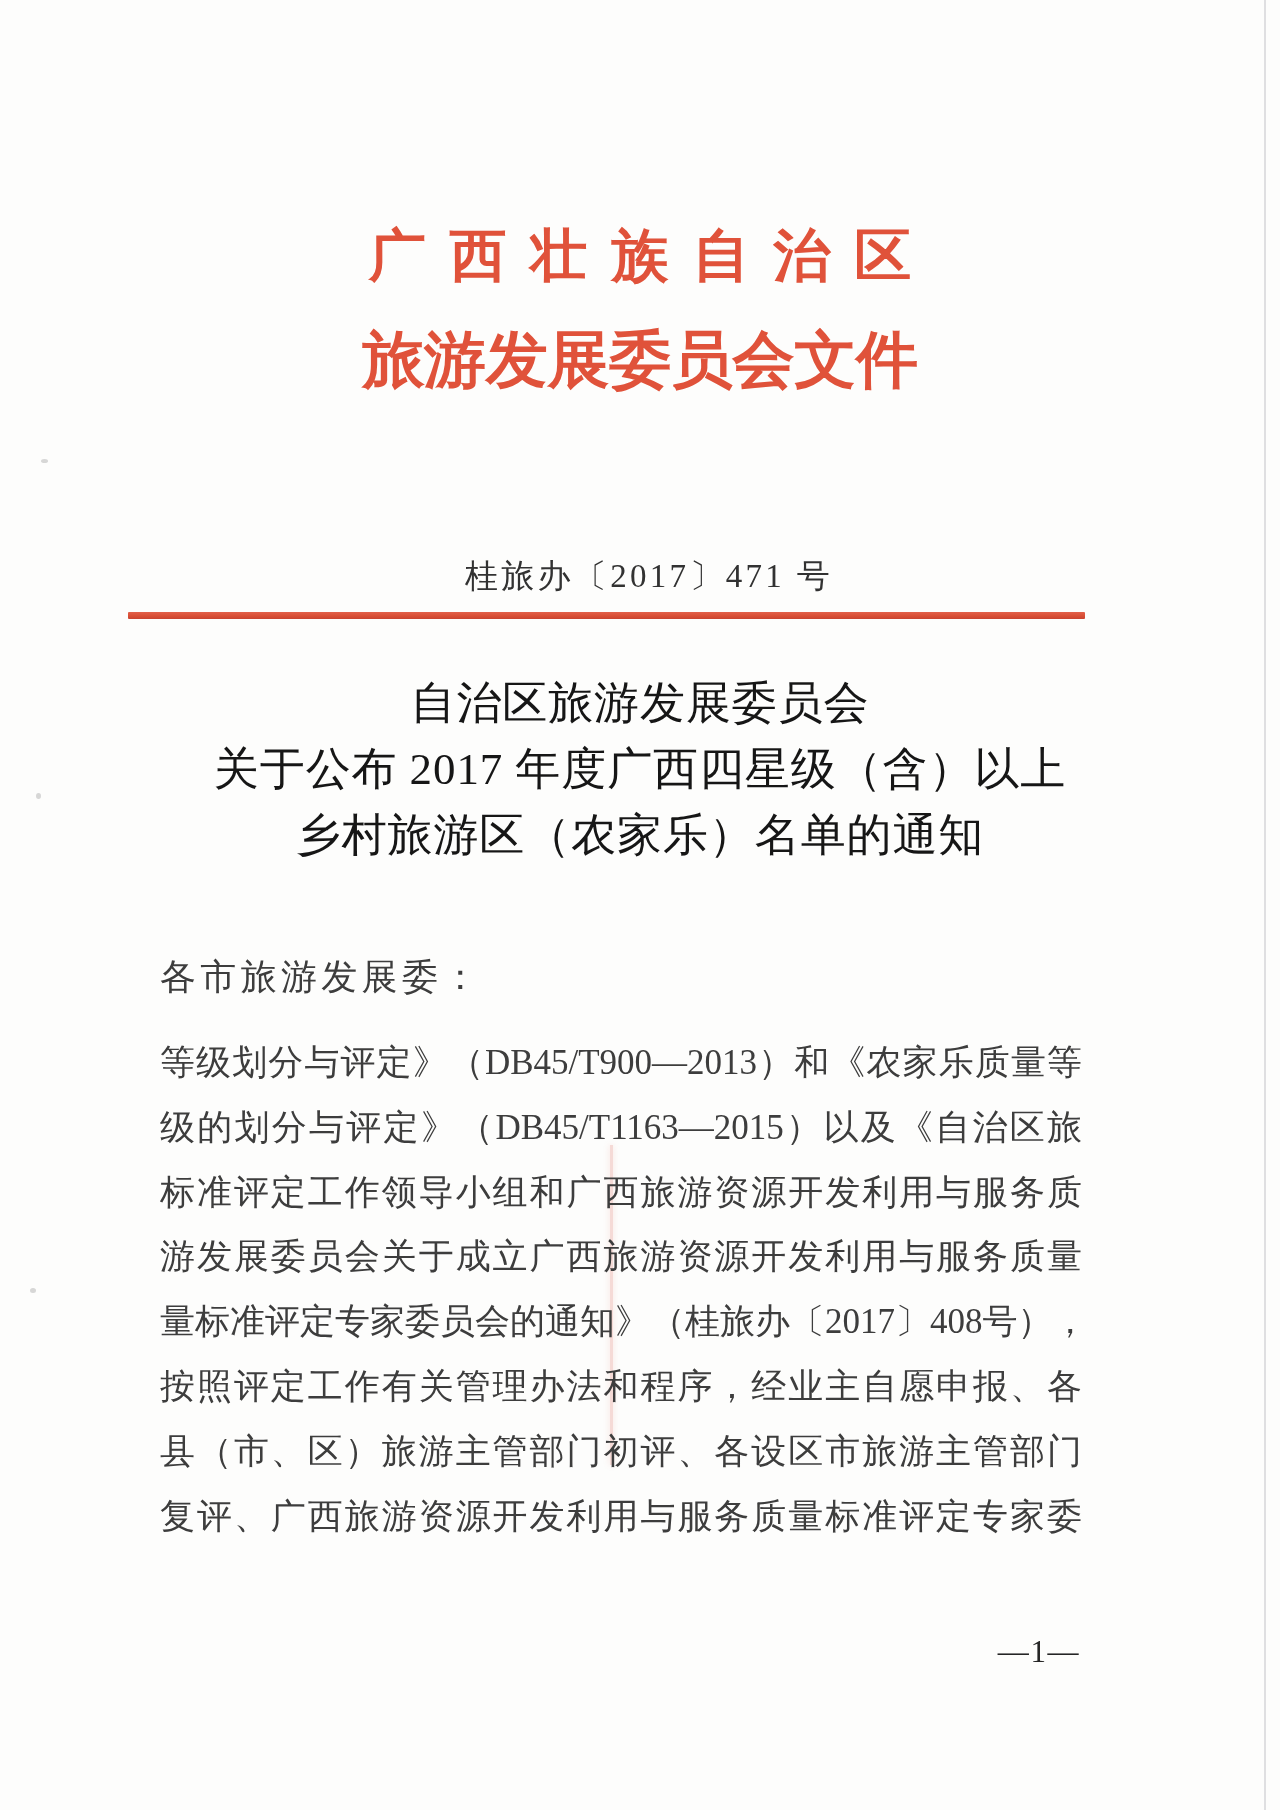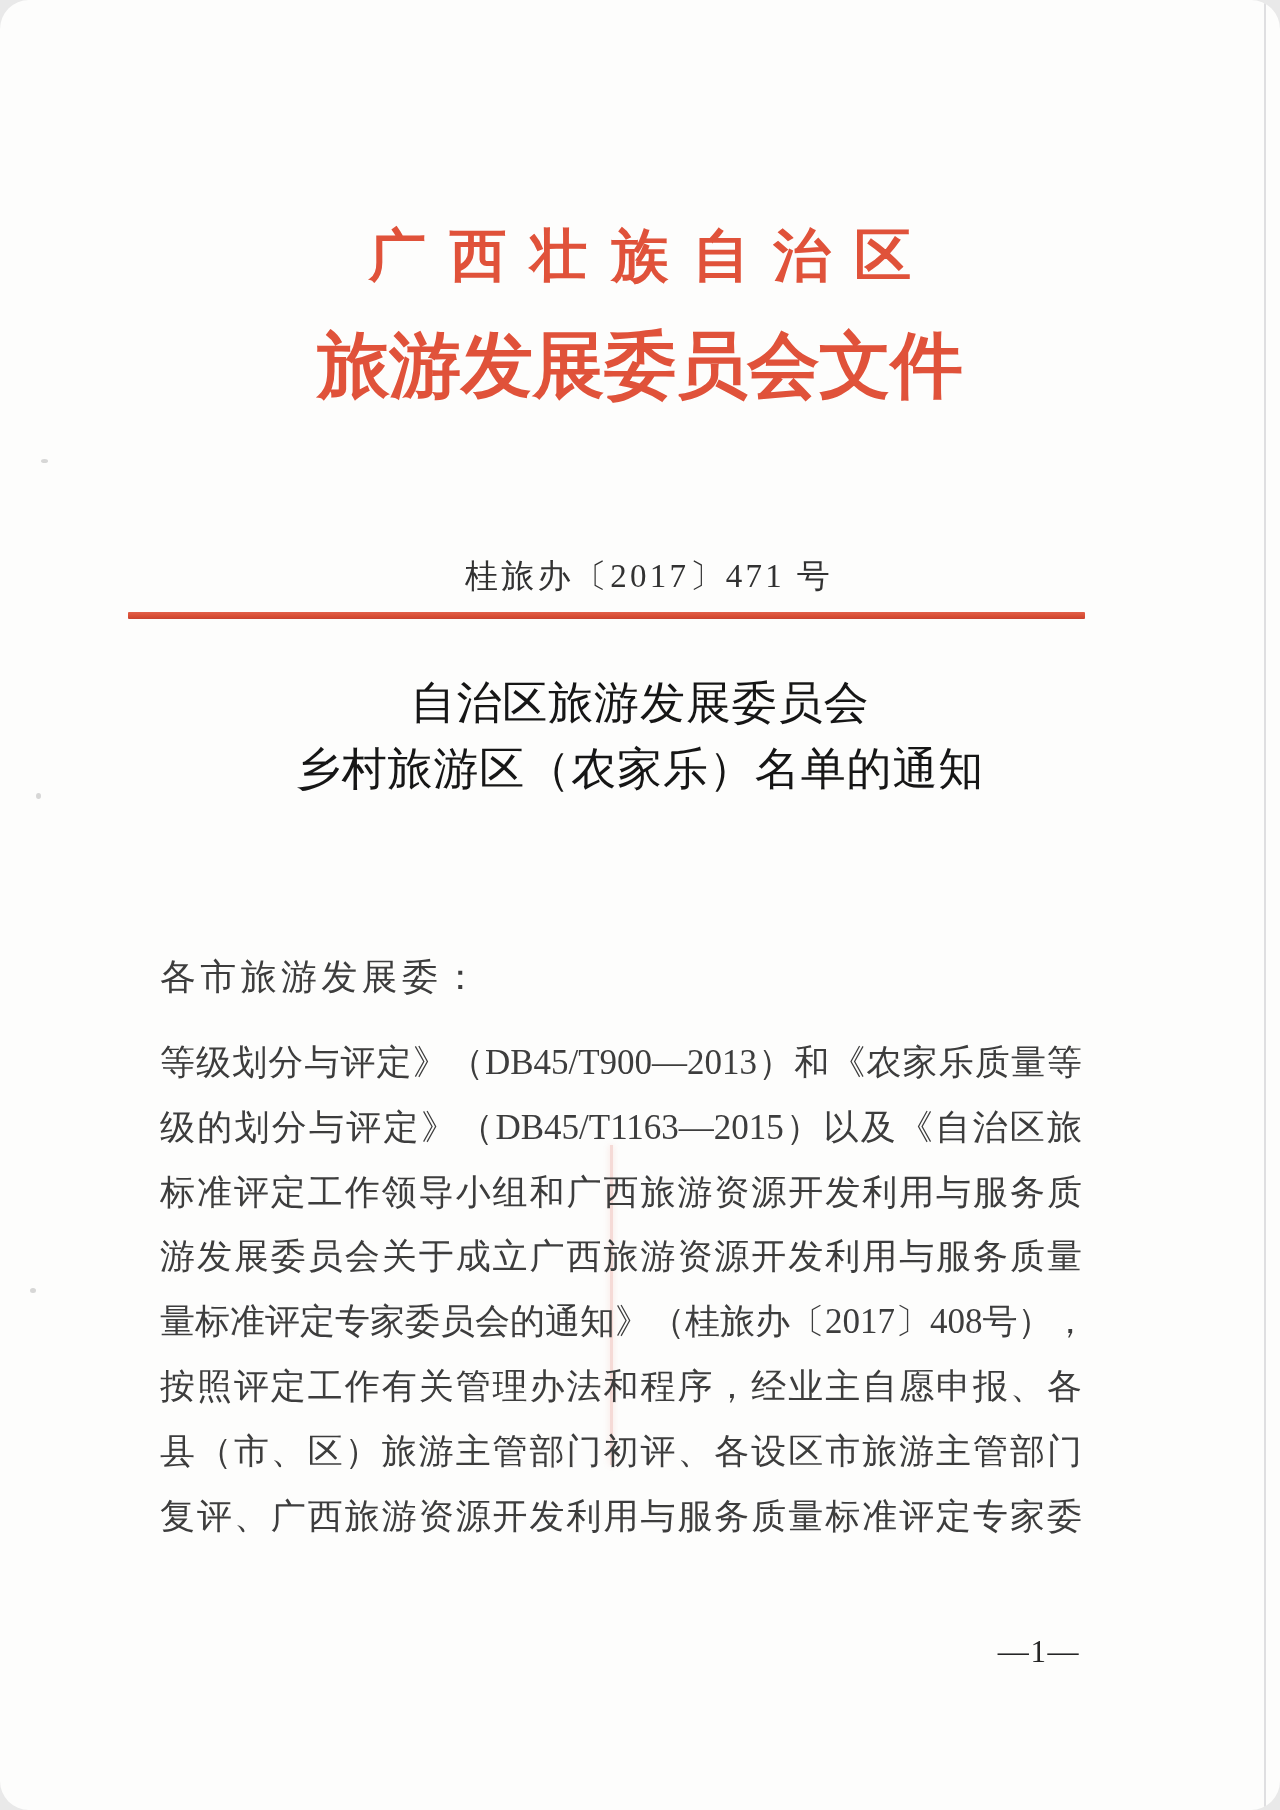--- a/index.html
+++ b/index.html
@@ -3,34 +3,33 @@
 <meta charset="utf-8">
 <style>
   html,body{margin:0;padding:0;background:#e9e9e9;}
   .page{
     position:relative;
     width:1280px;height:1810px;
     margin:0 auto;
     background:#fdfdfc;
     overflow:hidden;
     font-family:"Liberation Serif","DejaVu Serif",serif;
-    border-radius:29px;
   }
   
   .region{
     position:absolute;top:218px;left:0;width:100%;
     text-align:center;
     font-size:57px;font-weight:bold;
     letter-spacing:0.42em;text-indent:0.42em;
     color:var(--accent-red,#e0523a);
   }
   .org{
     position:absolute;top:318px;left:0;width:100%;
     text-align:center;
-    font-size:72px;font-weight:bold;
+    font-size:62px;font-weight:bold;
     letter-spacing:-0.005em;
     color:var(--accent-red,#e0523a);
     white-space:nowrap;
   }
   .doc-no{
     position:absolute;top:554px;left:0;width:100%;
     text-align:center;
     font-size:33px;font-weight:normal;
     letter-spacing:0.10em;
     color:#323232;
@@ -104,20 +103,21 @@
   <header>
     <div class="region">广西壮族自治区</div>
     <div class="org">旅游发展委员会文件</div>
     <div class="doc-no">桂旅办〔2017〕471 号</div>
     <div class="rule"></div>
   </header>
 
   <main>
     <h1 class="title">
       <div>自治区旅游发展委员会</div>
+      <div>关于公布 2017 年度广西四星级（含）以上</div>
       <div>乡村旅游区（农家乐）名单的通知</div>
     </h1>
 
     <p class="salutation">各市旅游发展委：</p>
 
     <div class="para">
       <div class="bline">等级划分与评定》（DB45/T900—2013）和《农家乐质量等</div>
       <div class="bline">级的划分与评定》（DB45/T1163—2015）以及《自治区旅</div>
       <div class="bline">标准评定工作领导小组和广西旅游资源开发利用与服务质</div>
       <div class="bline">游发展委员会关于成立广西旅游资源开发利用与服务质量</div>

